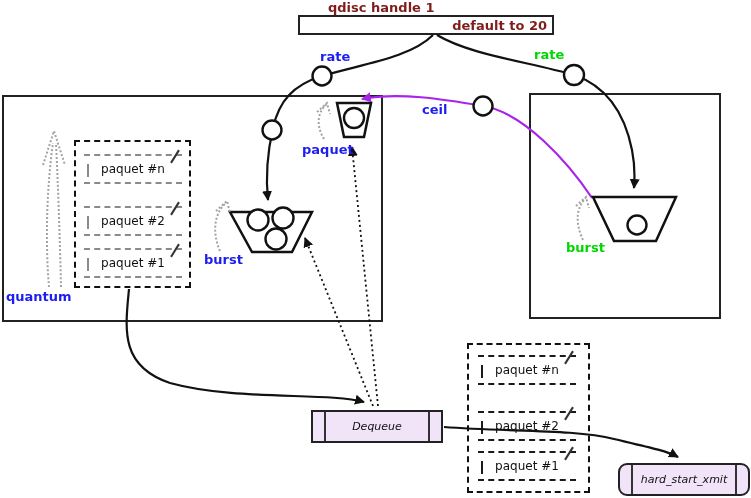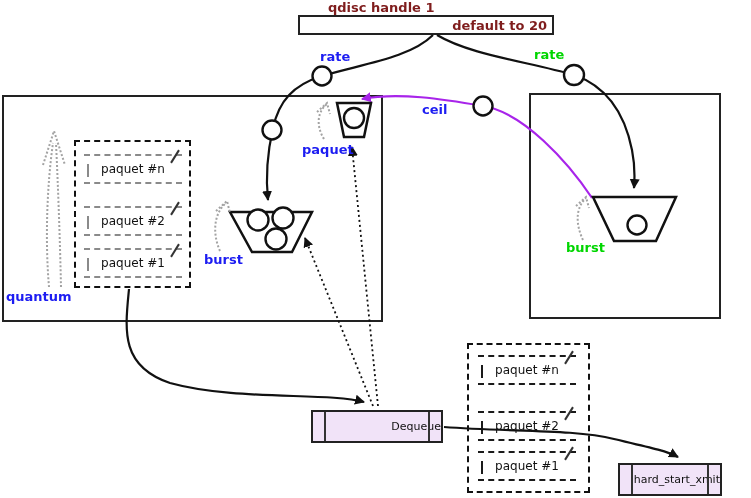--- a/index.html
+++ b/index.html
@@ -21,26 +21,26 @@
   .packet{position:absolute;width:98px;height:30px;z-index:2;
     border-top:2px dashed #8a8a8a;border-bottom:2px dashed #8a8a8a;
     display:flex;align-items:center;justify-content:center;}
   .packet .pk-label{font-size:12px;color:#111;white-space:nowrap;}
   .pk-tick{position:absolute;left:3px;top:8px;width:2px;height:13px;background:#8a8a8a;}
   .pk-slash{position:absolute;right:6px;top:-7px;width:2px;height:15px;background:#333;transform:rotate(32deg);}
   .packet.black{border-color:#1a1a1a;}
   .packet.black .pk-tick{background:#1a1a1a;}
   
   .iobox{position:absolute;background:#f1e3f8;border:2px solid #222;z-index:1;
-    display:flex;align-items:center;justify-content:flex-end;font-size:11px;color:#111;}
+    display:flex;align-items:center;justify-content:center;font-size:11px;color:#111;font-style:italic;}
   .iobox::before,.iobox::after{content:"";position:absolute;top:0;bottom:0;width:0;border-left:2px solid #333;}
   .iobox::before{left:11px;}
   .iobox::after{right:11px;}
   .dequeue{left:311px;top:410px;width:132px;height:33px;}
-  .xmit{left:618px;top:463px;width:104px;height:33px;}
+  .xmit{left:618px;top:463px;width:132px;height:33px;border-radius:9px;}
   
   .lbl{position:absolute;font-weight:bold;font-size:13px;line-height:14px;white-space:nowrap;z-index:3;}
   .red{color:#7f1d1d;text-align:right;}
   .blue{color:#1d1df2;}
   .green{color:#00d600;}
   .bold{font-weight:bold;font-size:13px;}
   
   svg.overlay{position:absolute;left:0;top:0;z-index:2;pointer-events:none;}
 </style>
 </head>

